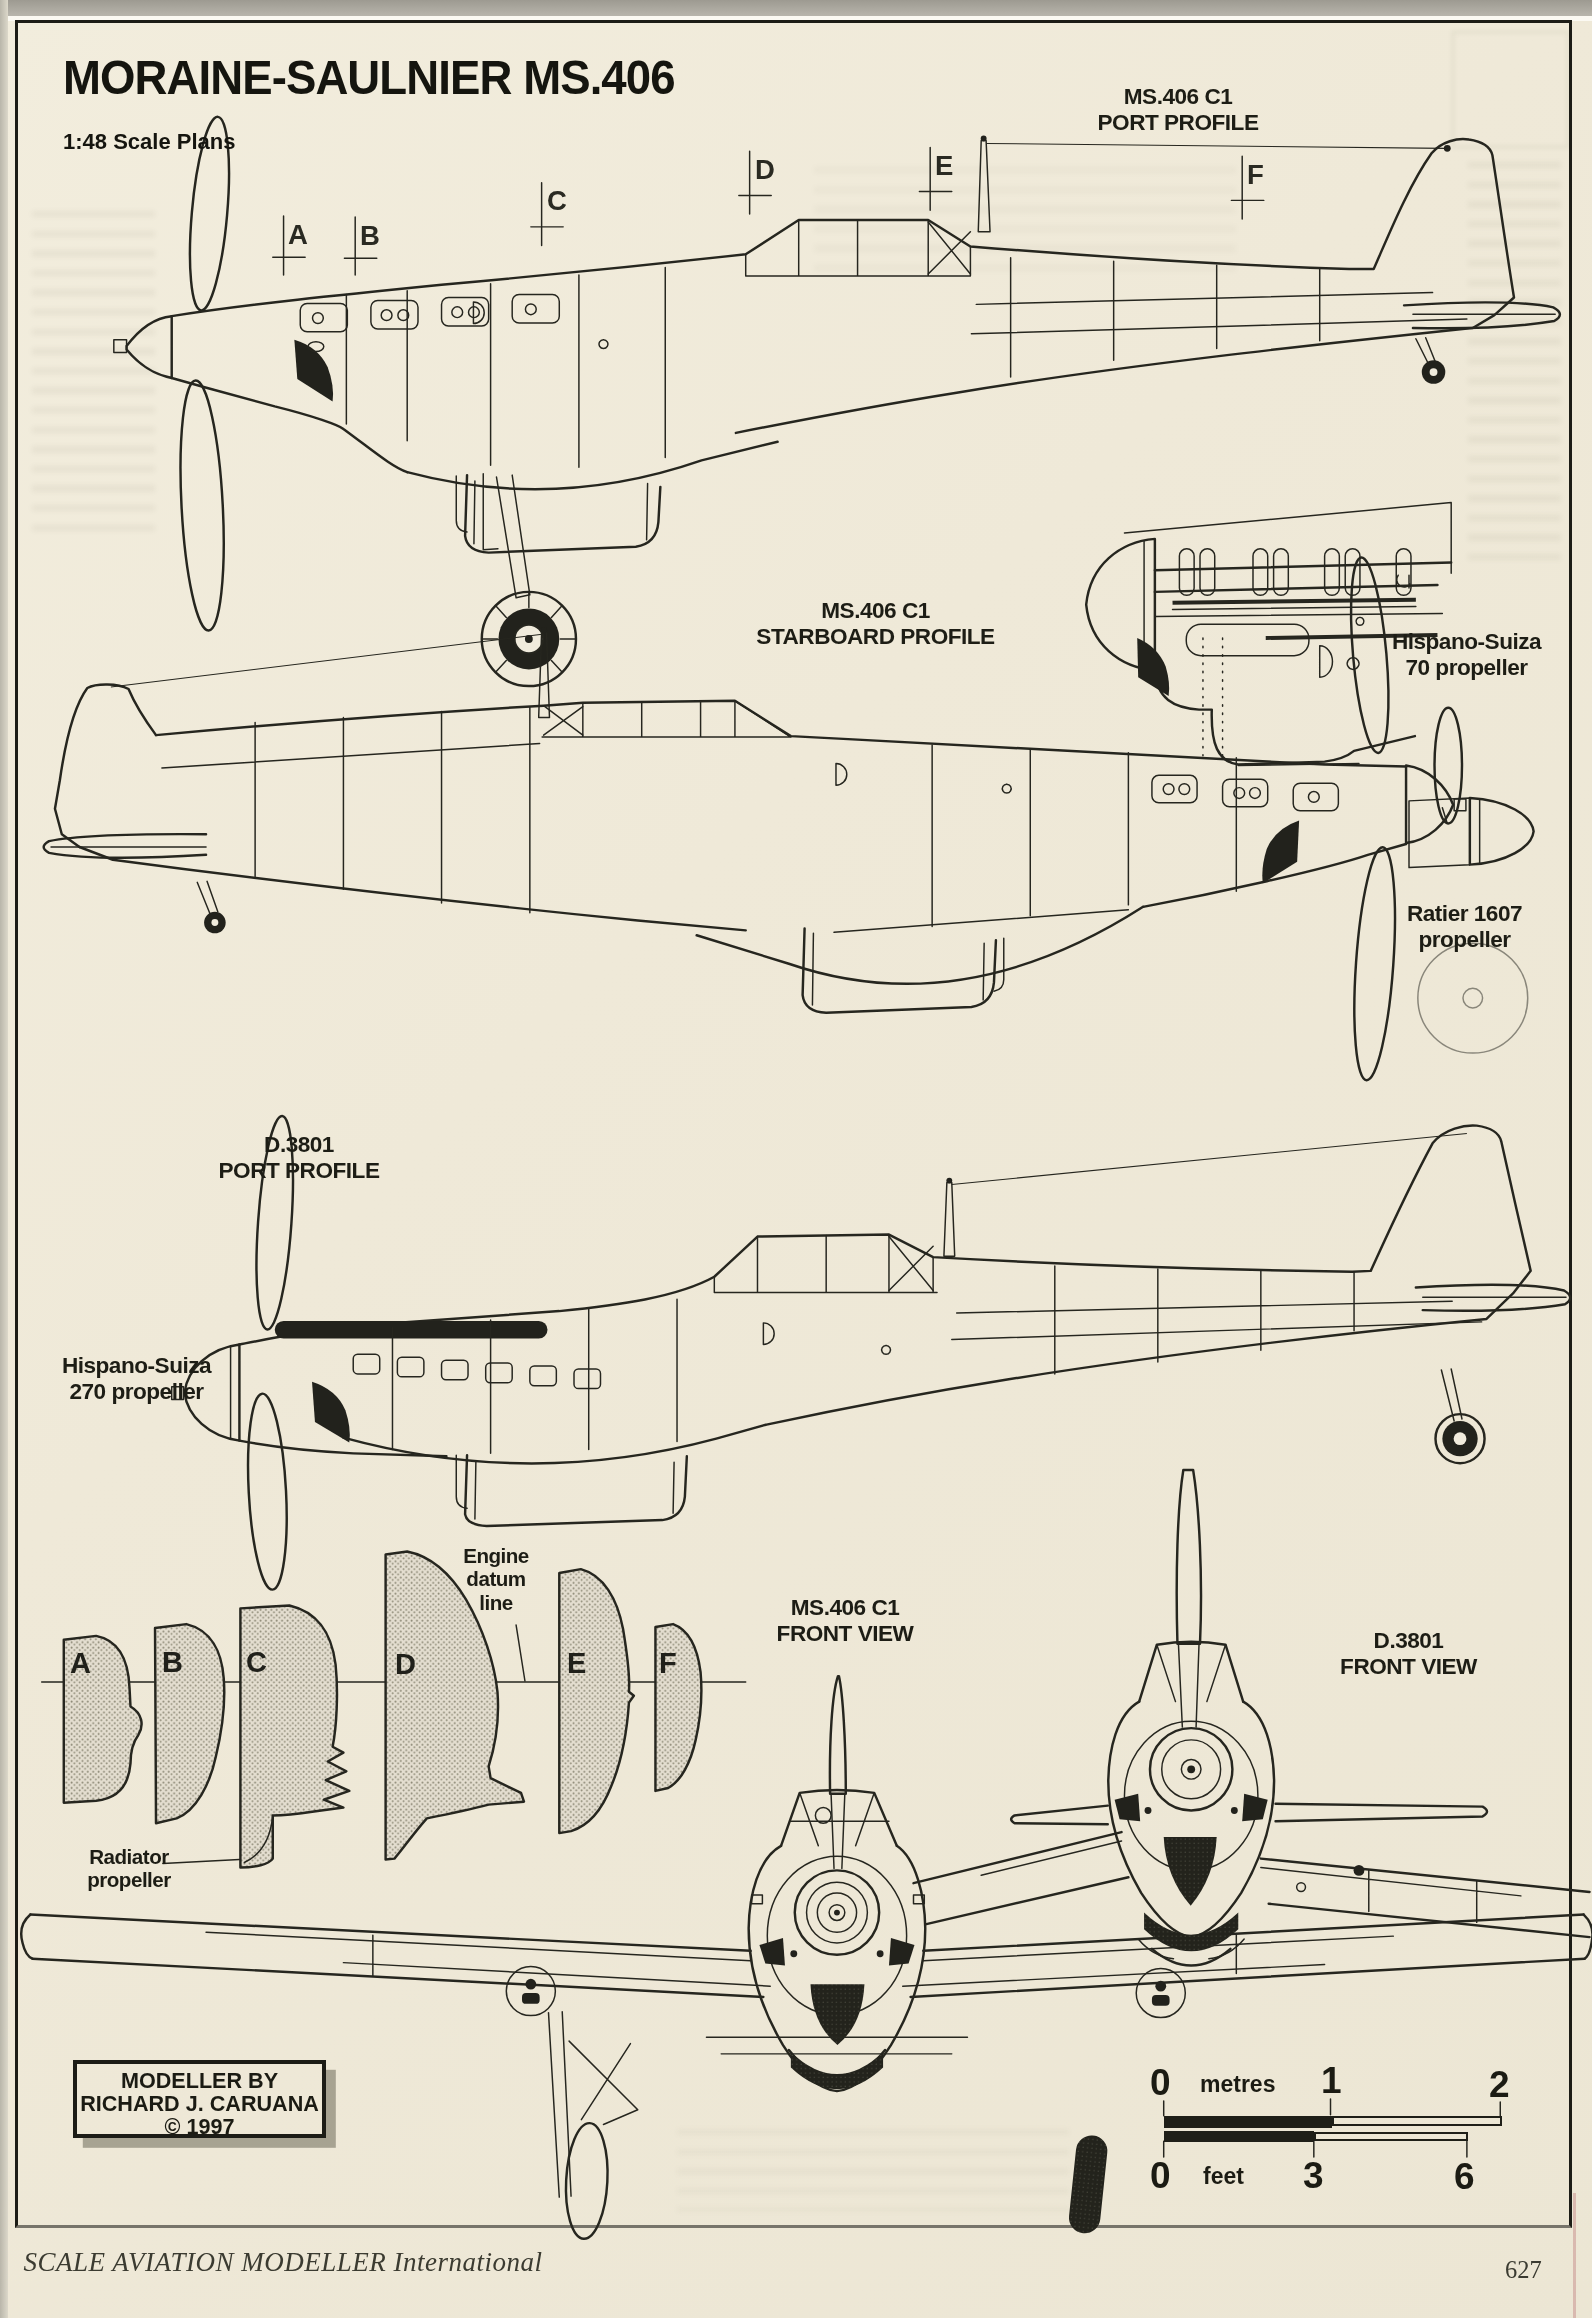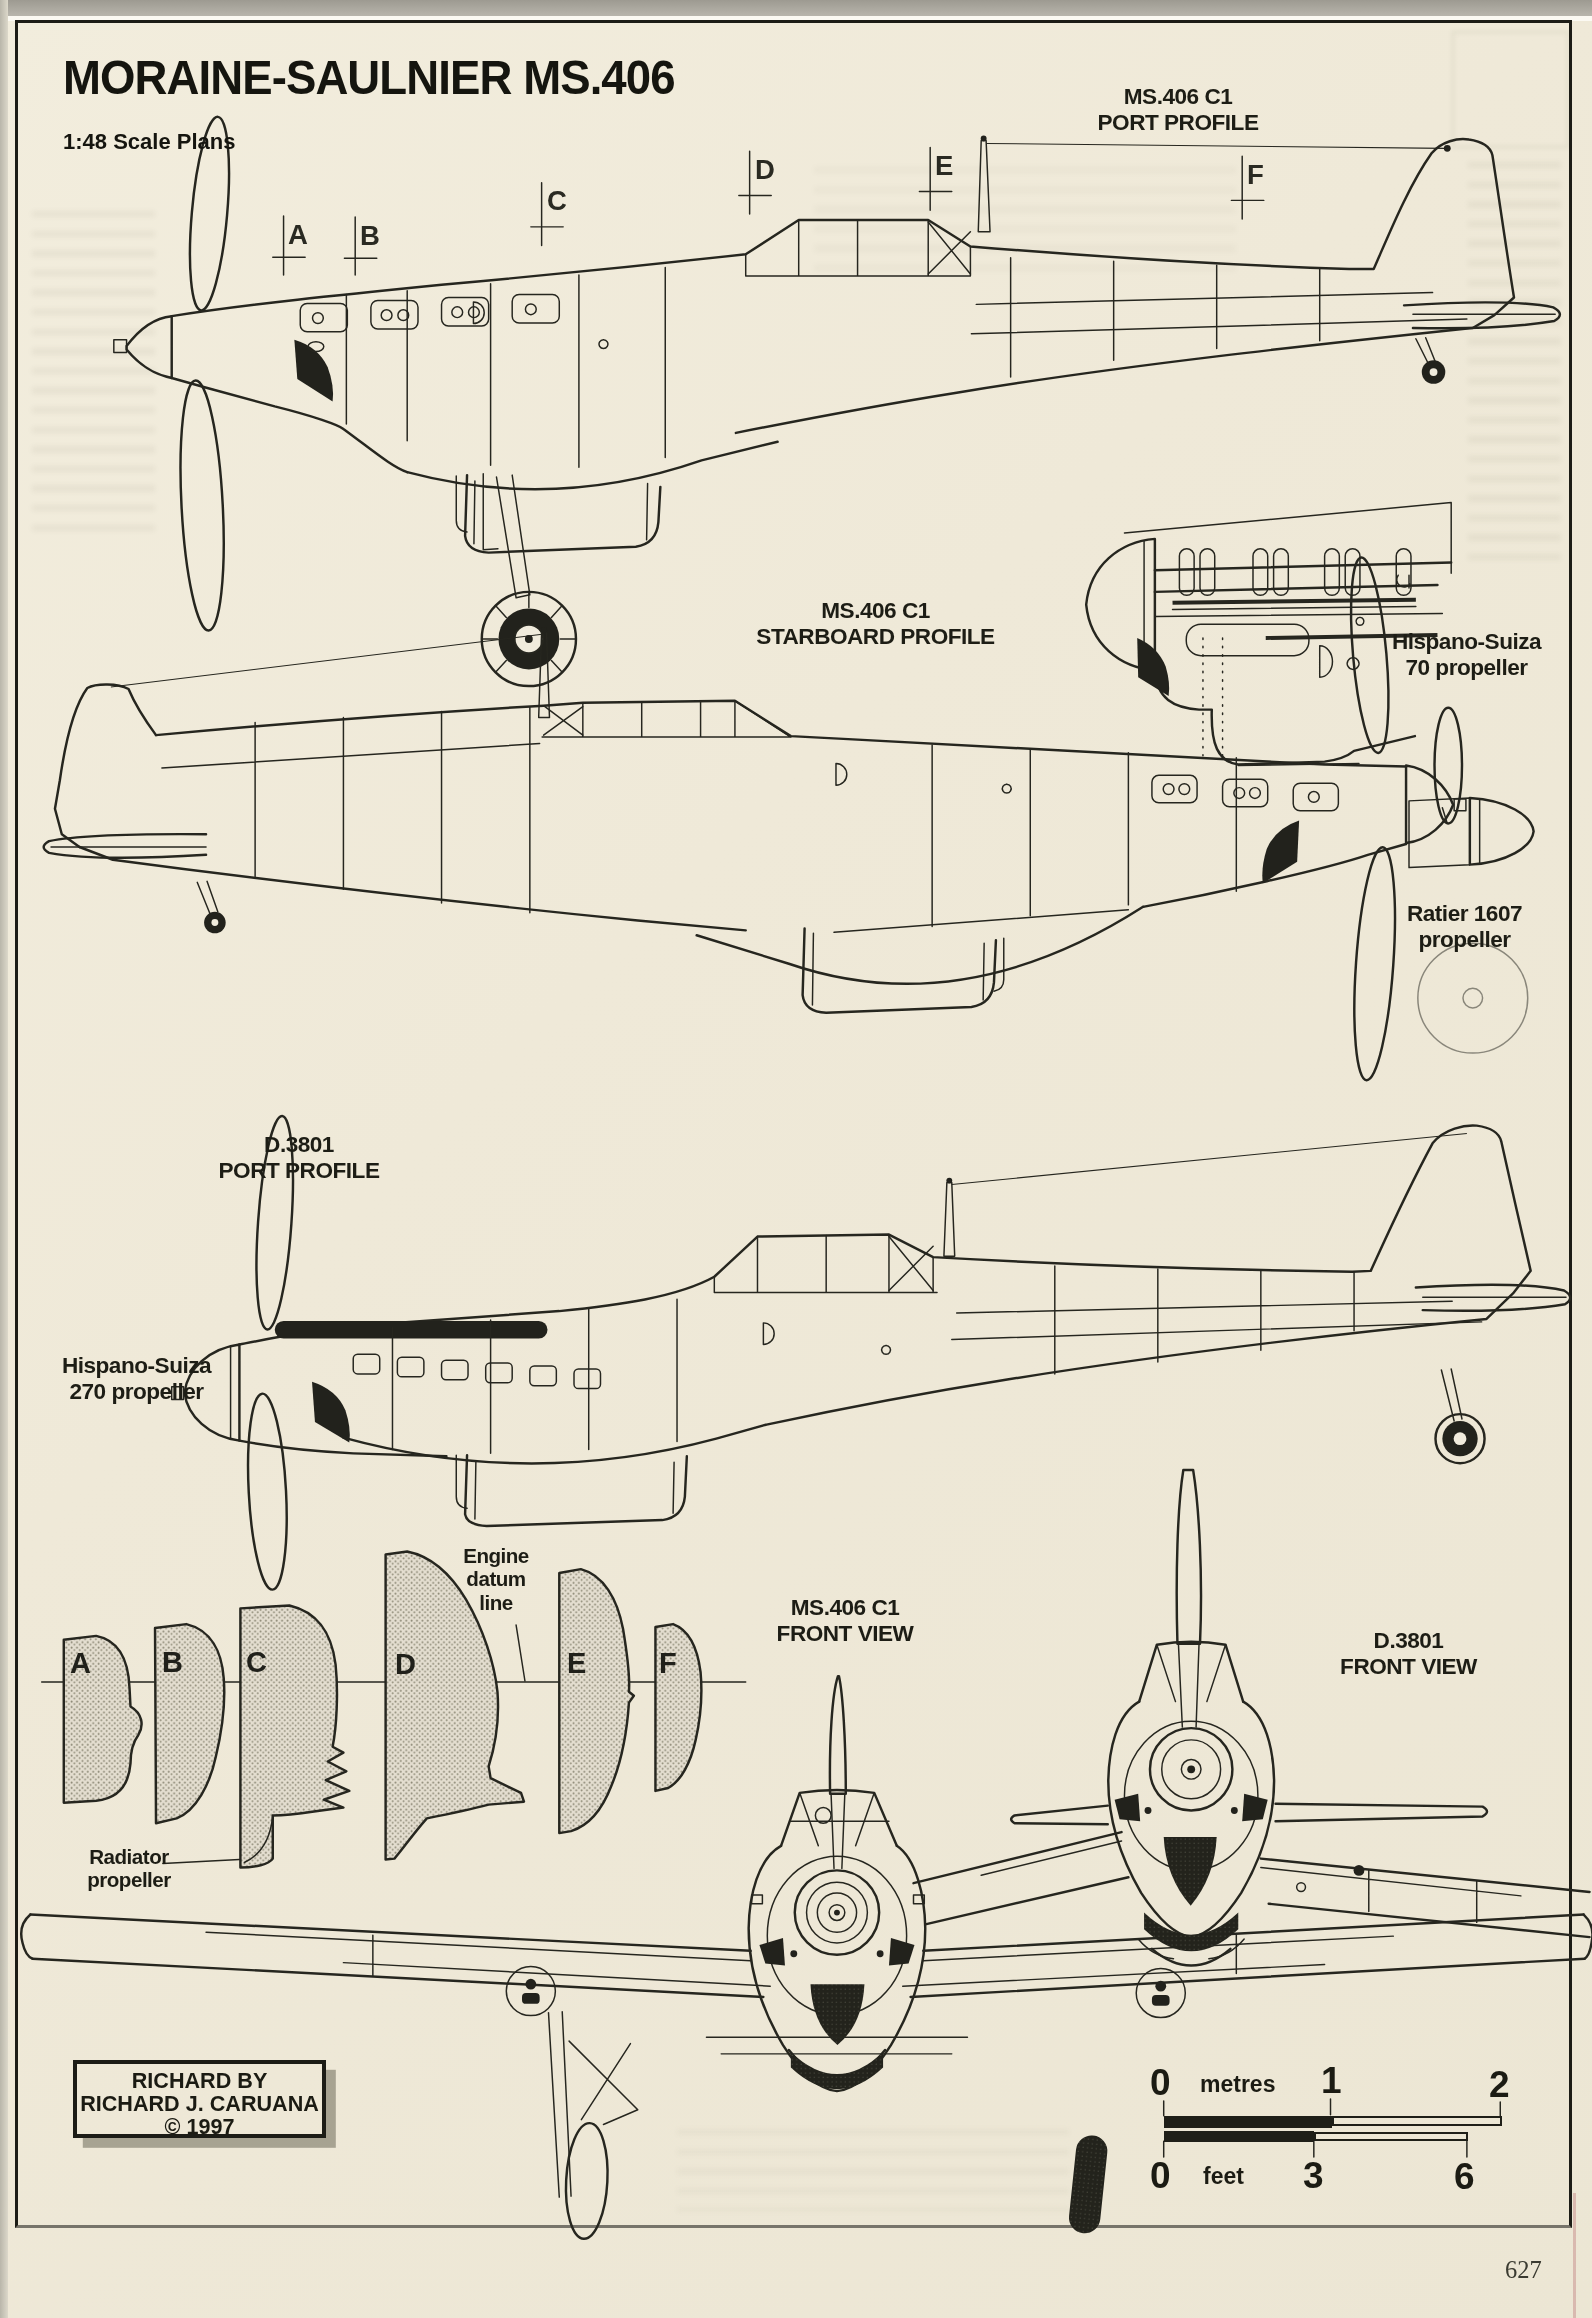--- a/index.html
+++ b/index.html
@@ -431,34 +431,35 @@
   <div class="abs mkr" style="left:1247px;top:159px;">F</div>
 
   <div class="abs xsl" style="left:70px;top:1647px;">A</div>
   <div class="abs xsl" style="left:162px;top:1646px;">B</div>
   <div class="abs xsl" style="left:246px;top:1646px;">C</div>
   <div class="abs xsl" style="left:395px;top:1648px;">D</div>
   <div class="abs xsl" style="left:567px;top:1647px;">E</div>
   <div class="abs xsl" style="left:659px;top:1647px;">F</div>
 
   <div class="abs" id="creditbox">
-    <div>RICHARD BY</div>
+    <div>MODELLER BY</div>
     <div>RICHARD J. CARUANA</div>
     <div>© 1997</div>
   </div>
 
   <div class="abs sbnum" style="left:1150px;top:2062px;">0</div>
   <div class="abs sblab" style="left:1200px;top:2071px;">metres</div>
   <div class="abs sbnum" style="left:1321px;top:2060px;">1</div>
   <div class="abs sbnum" style="left:1489px;top:2064px;">2</div>
   <div class="abs sbbarfill" style="left:1164px;top:2116px;width:168px;height:11.8px;"></div>
   <div class="abs sbbarline" style="left:1332px;top:2116px;width:170px;height:10.3px;"></div>
   <div class="abs sbbarfill" style="left:1164px;top:2131px;width:150px;height:10.8px;"></div>
   <div class="abs sbbarline" style="left:1314px;top:2132px;width:154px;height:9.3px;"></div>
   <div class="abs sbnum" style="left:1150px;top:2155px;">0</div>
   <div class="abs sblab" style="left:1203px;top:2163px;text-align:center;">feet</div>
   <div class="abs sbnum" style="left:1303px;top:2155px;">3</div>
   <div class="abs sbnum" style="left:1454px;top:2156px;">6</div>
 
+  <div class="abs" id="footer">SCALE AVIATION MODELLER International</div>
   <div class="abs" id="pagenum">627</div>
 
 </div>
 
 
 </body></html>

